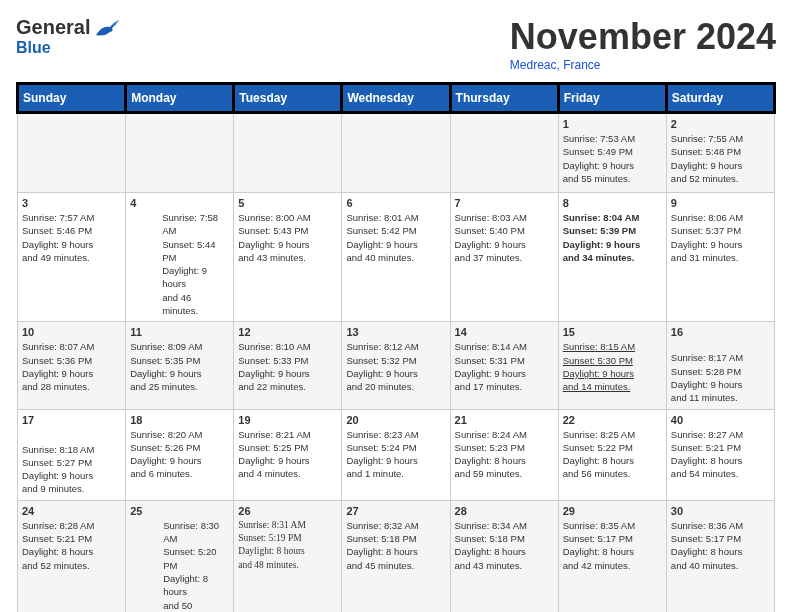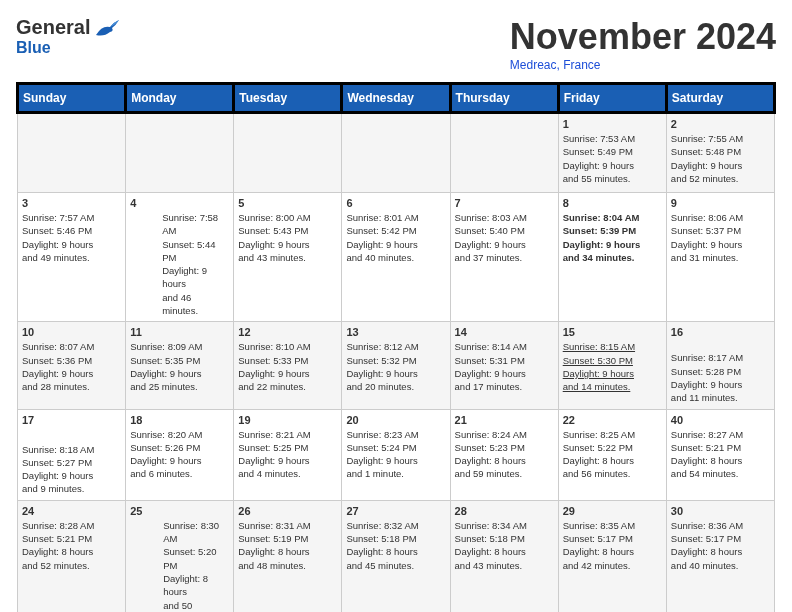--- a/index.html
+++ b/index.html
@@ -312,21 +312,21 @@
         </td>
         <td>
           <span class="day-num">25</span>
           <div class="day-info" style="white-space: pre-line; margin-left: 33px;">Sunrise: 8:30 AM
 Sunset: 5:20 PM
 Daylight: 8 hours
 and 50 minutes.</div>
         </td>
         <td>
           <span class="day-num">26</span>
-          <div class="day-info" style="white-space: pre-line;">Sunrise: 8:31 AM
+          <div class="day-info" style="white-space: pre-line; font-family: Liberation Serif, serif;">Sunrise: 8:31 AM
 Sunset: 5:19 PM
 Daylight: 8 hours
 and 48 minutes.</div>
         </td>
         <td>
           <span class="day-num">27</span>
           <div class="day-info" style="white-space: pre-line;">Sunrise: 8:32 AM
 Sunset: 5:18 PM
 Daylight: 8 hours
 and 45 minutes.</div>

